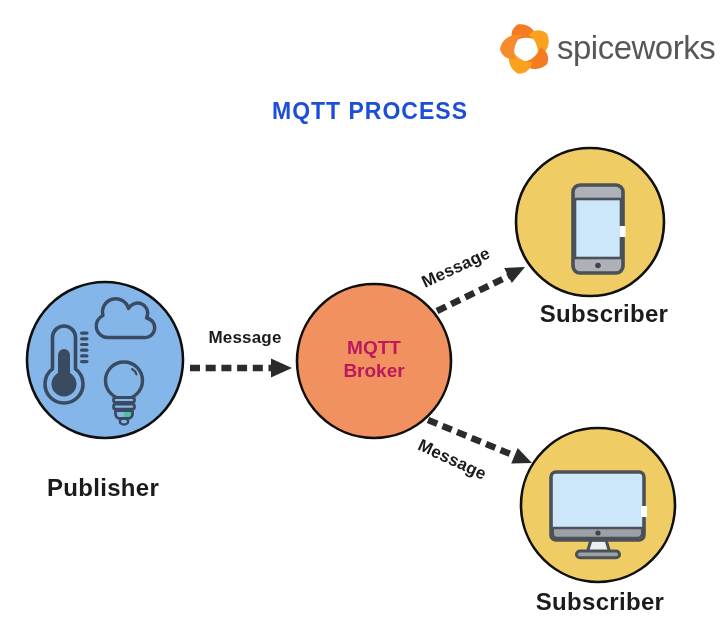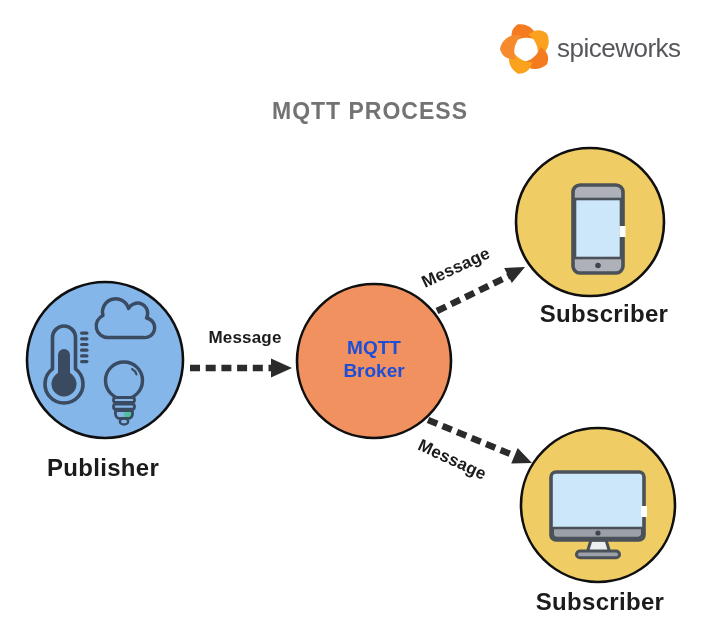--- a/index.html
+++ b/index.html
@@ -11,29 +11,29 @@
   .label{
     position:absolute;text-align:center;font-weight:bold;color:#1b1b1b;
     font-size:20px;letter-spacing:0.3px;
   }
   .node-label{font-size:24px;}
   .message-label{font-size:17px;letter-spacing:0.2px;}
   .rot-up{transform:rotate(-25deg);}
   .rot-down{transform:rotate(25deg);}
   #page-title{
     position:absolute;left:220px;top:98px;width:300px;text-align:center;
-    font-size:23px;font-weight:bold;letter-spacing:1px;color:#737373;
+    font-size:23px;font-weight:bold;letter-spacing:1px;color:#1d4ed8;
   }
   #broker-label{
     position:absolute;left:334px;top:336px;width:80px;text-align:center;
-    font-size:19px;line-height:23px;font-weight:bold;color:#1d4ed8;
+    font-size:19px;line-height:23px;font-weight:bold;color:#be185d;
   }
   #logo{position:absolute;left:499px;top:20px;height:56px;display:flex;align-items:center;}
   #logo-text{
-    font-size:26px;color:#56575b;letter-spacing:-0.5px;margin-left:4px;
+    font-size:33px;color:#56575b;letter-spacing:-0.5px;margin-left:4px;
     font-weight:normal;line-height:56px;
   }
 </style>
 </head>
 <body>
 
 <div id="canvas">
 
   <svg id="diagram-svg" viewBox="0 0 720 635">
 
@@ -113,21 +113,21 @@
         <path d="M 0 -26 C 10 -24 16 -15 13.5 -4 C 8 -11 -2 -13.5 -10 -10.5 C -11 -20 -6 -24.5 0 -26 Z" fill="#F47B20" transform="rotate(126)"></path>
         <path d="M 0 -26 C 10 -24 16 -15 13.5 -4 C 8 -11 -2 -13.5 -10 -10.5 C -11 -20 -6 -24.5 0 -26 Z" fill="#FAA21E" transform="rotate(198)"></path>
         <path d="M 0 -26 C 10 -24 16 -15 13.5 -4 C 8 -11 -2 -13.5 -10 -10.5 C -11 -20 -6 -24.5 0 -26 Z" fill="#F58B2C" transform="rotate(270)"></path>
       </g>
     </svg>
     <span id="logo-text">spiceworks</span>
   </div>
 
   <div id="page-title">MQTT PROCESS</div>
 
-  <div class="label node-label" style="left:33px;top:454px;width:140px;">Publisher</div>
+  <div class="label node-label" style="left:33px;top:474px;width:140px;">Publisher</div>
 
   <div id="broker-label">MQTT Broker</div>
 
   <div class="label node-label" style="left:534px;top:300px;width:140px;">Subscriber</div>
 
   <div class="label node-label" style="left:530px;top:588px;width:140px;">Subscriber</div>
 
   <div class="label message-label" style="left:185px;top:328px;width:120px;">Message</div>
 
   <div class="label message-label rot-up" style="left:396px;top:258px;width:120px;">Message</div>

